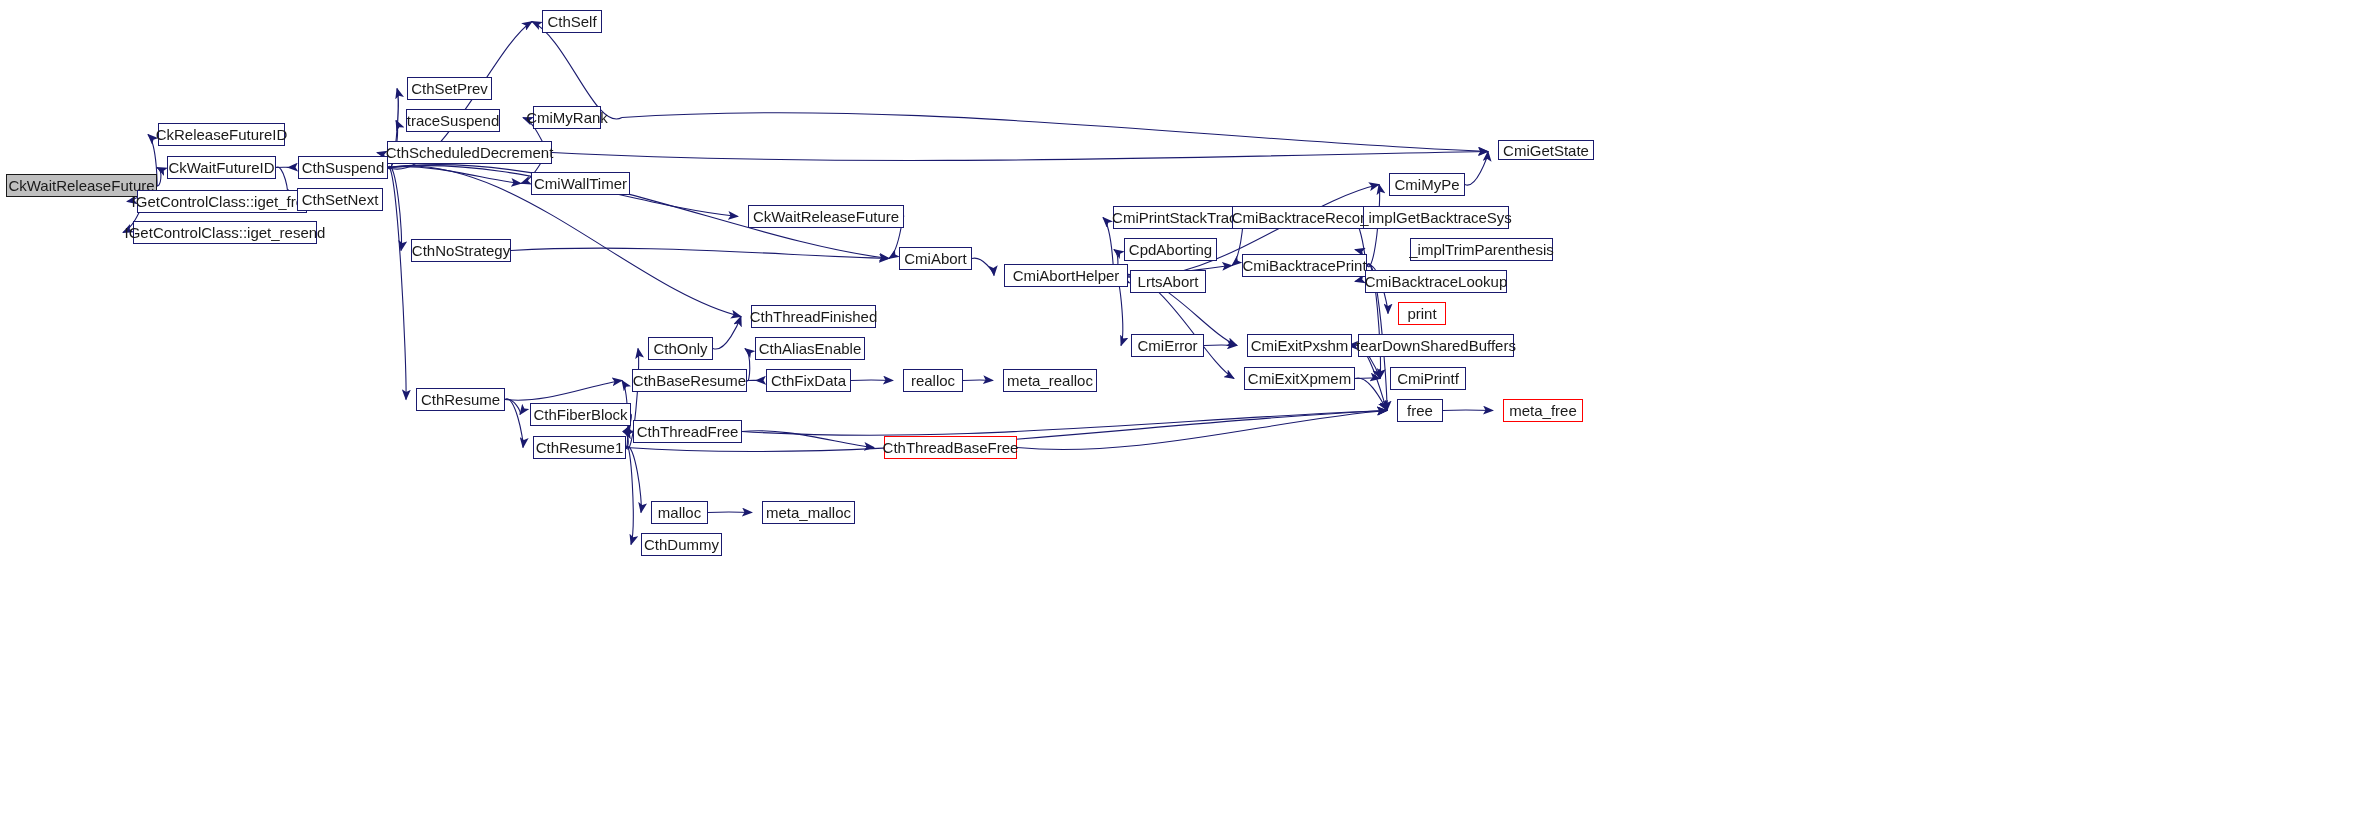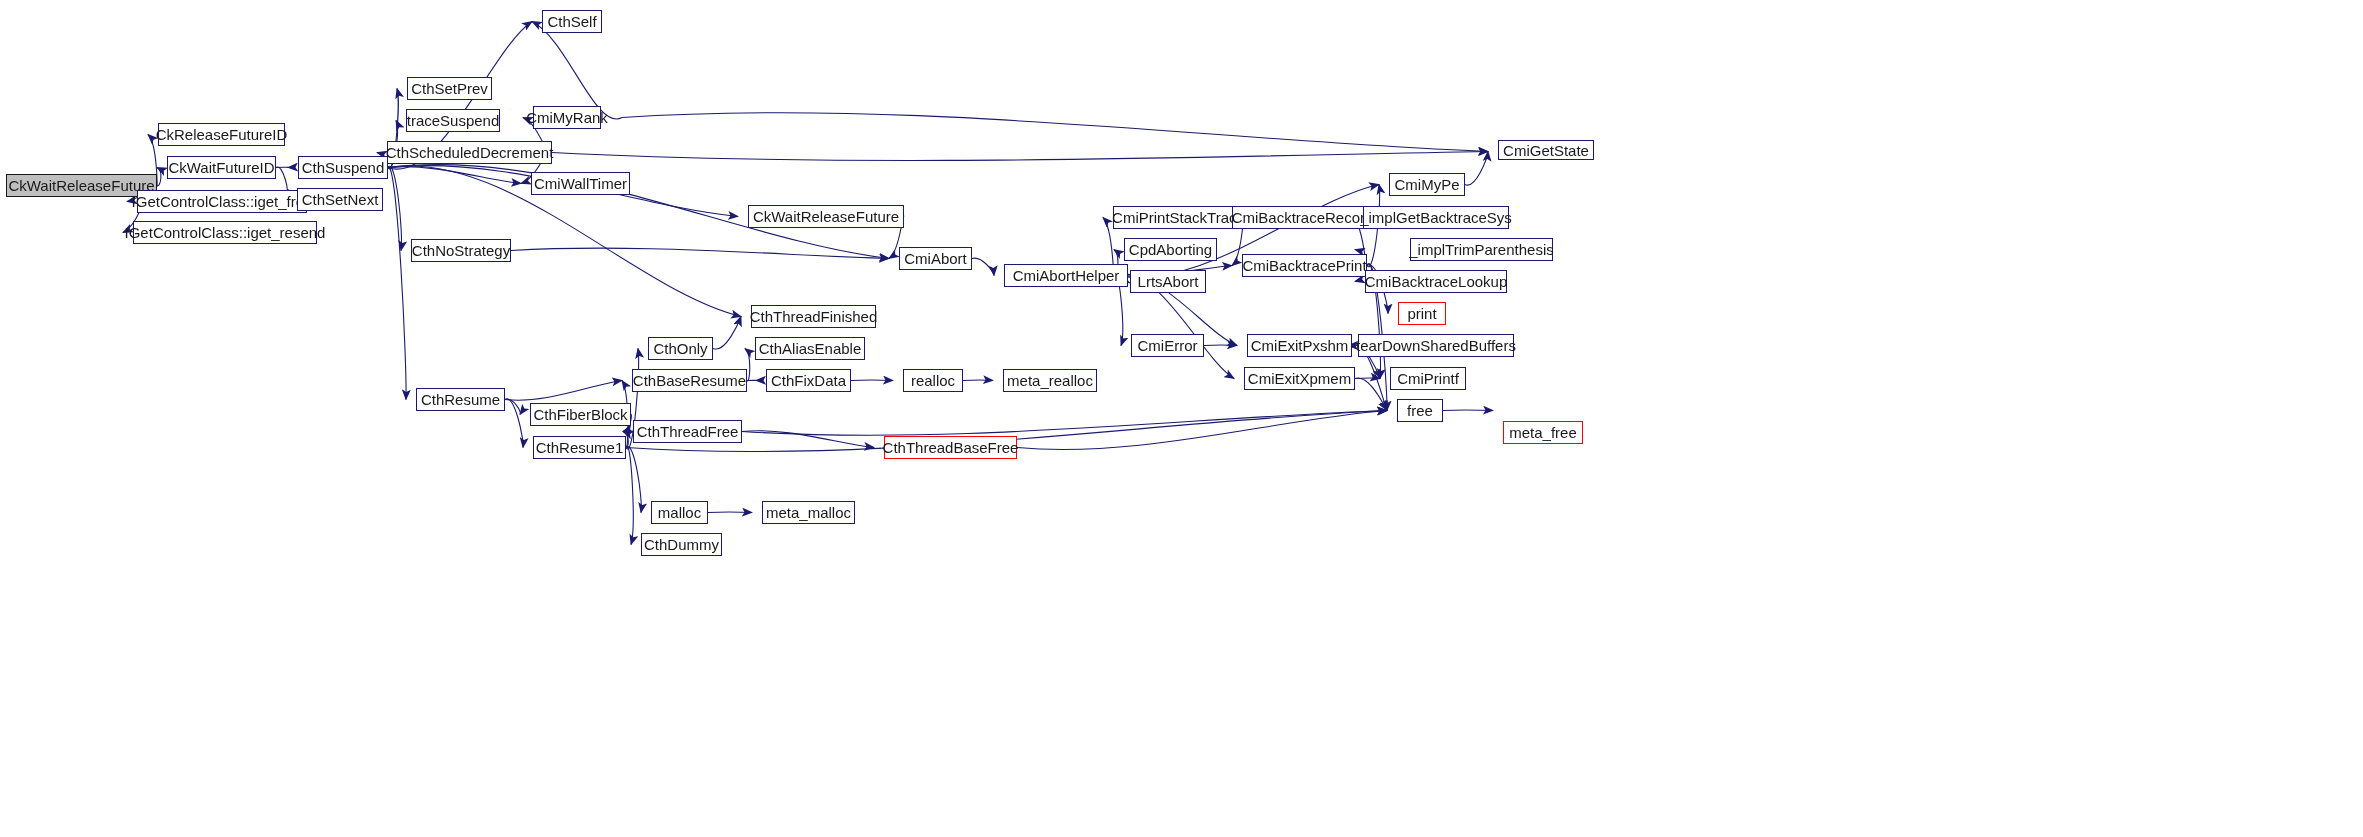--- a/index.html
+++ b/index.html
@@ -157,21 +157,21 @@
       <div class="node" style="left: 1244px; top: 367px; width: 111px; height: 23px;">CmiExitXpmem</div>
       <div class="node" style="left: 1389px; top: 173px; width: 76px; height: 23px;">CmiMyPe</div>
       <div class="node" style="left: 1363px; top: 206px; width: 146px; height: 23px;">_implGetBacktraceSys</div>
       <div class="node" style="left: 1365px; top: 238px; width: 143px; height: 23px; margin-left: 45px;">_implTrimParenthesis</div>
       <div class="node" style="left: 1365px; top: 270px; width: 142px; height: 23px;">CmiBacktraceLookup</div>
       <div class="node external" style="left: 1398px; top: 302px; width: 48px; height: 23px;">print</div>
       <div class="node" style="left: 1358px; top: 334px; width: 156px; height: 23px;">tearDownSharedBuffers</div>
       <div class="node" style="left: 1390px; top: 367px; width: 76px; height: 23px;">CmiPrintf</div>
       <div class="node" style="left: 1498px; top: 140px; width: 96px; height: 20px; text-align: right;">CmiGetState</div>
       <div class="node" style="left: 1397px; top: 399px; width: 46px; height: 23px;">free</div>
-      <div class="node external" style="left: 1503px; top: 421px; width: 80px; height: 23px;">meta_free</div>
+      <div class="node external" style="left: 1503px; top: 399px; width: 80px; height: 23px;">meta_free</div>
       <div class="node" style="left: 751px; top: 305px; width: 125px; height: 23px;">CthThreadFinished</div>
       <div class="node" style="left: 648px; top: 337px; width: 65px; height: 23px;">CthOnly</div>
       <div class="node" style="left: 755px; top: 337px; width: 110px; height: 23px;">CthAliasEnable</div>
       <div class="node" style="left: 632px; top: 369px; width: 115px; height: 23px;">CthBaseResume</div>
       <div class="node" style="left: 766px; top: 369px; width: 85px; height: 23px;">CthFixData</div>
       <div class="node" style="left: 903px; top: 369px; width: 60px; height: 23px;">realloc</div>
       <div class="node" style="left: 1003px; top: 369px; width: 94px; height: 23px;">meta_realloc</div>
       <div class="node" style="left: 416px; top: 388px; width: 89px; height: 23px;">CthResume</div>
       <div class="node" style="left: 530px; top: 403px; width: 101px; height: 23px;">CthFiberBlock</div>
       <div class="node" style="left: 633px; top: 420px; width: 109px; height: 23px;">CthThreadFree</div>

